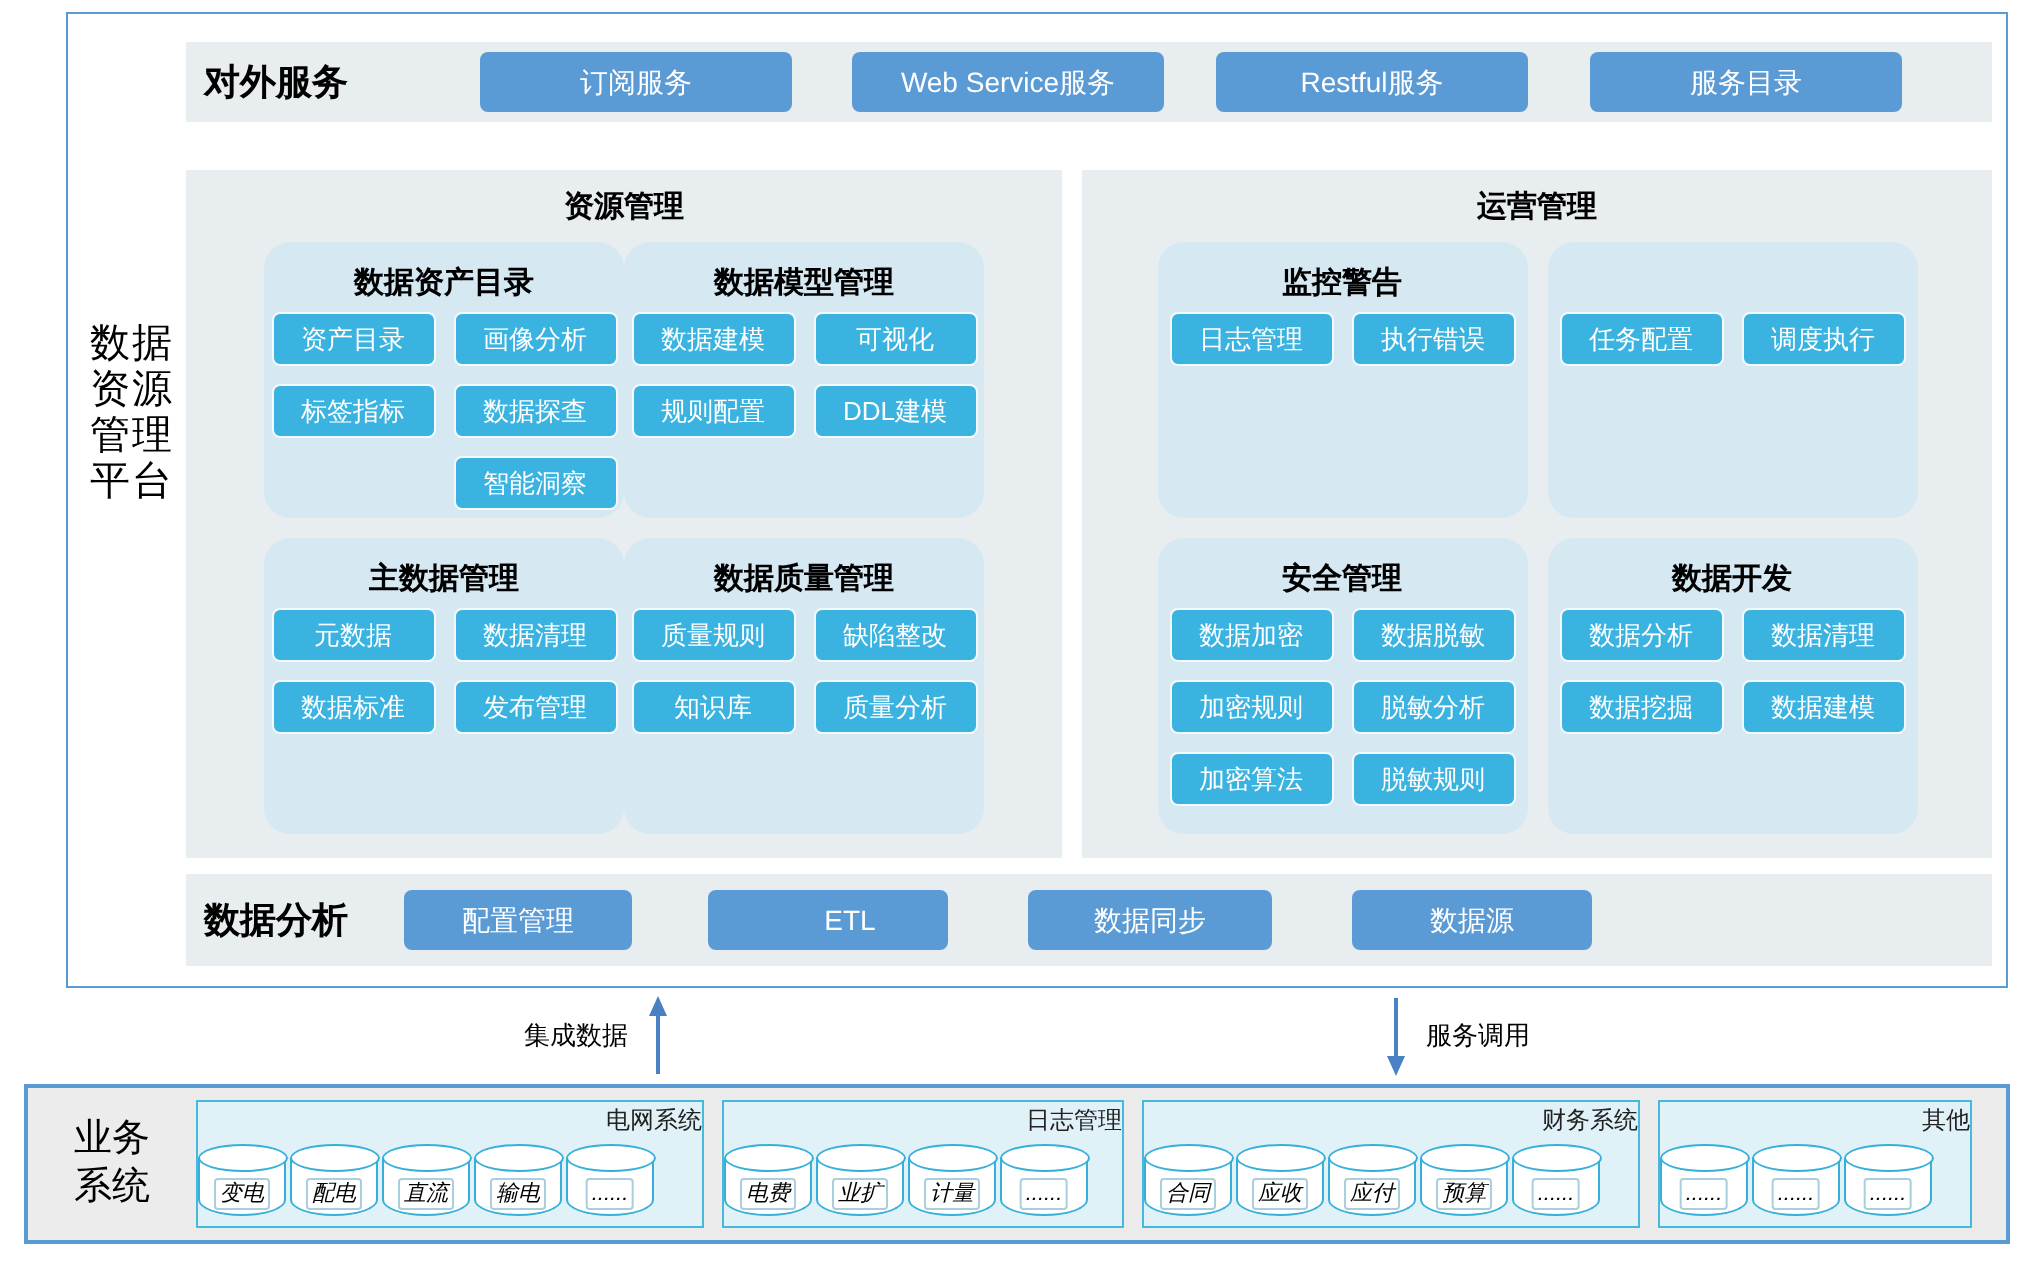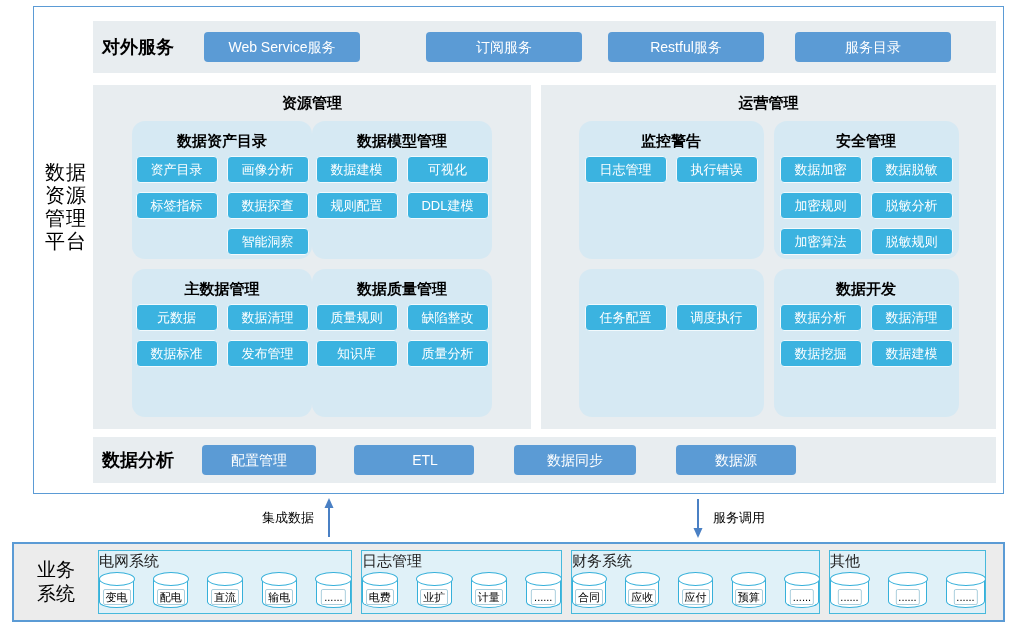--- a/index.html
+++ b/index.html
@@ -9,21 +9,21 @@
 
   
   .platform { position:absolute; left:33px; top:6px; width:971px; height:488px;
               border:1.5px solid #5b9bd5; background:#fff; }
   .side-label { position:absolute; left:11px; top:154px; width:46px;
                 font-size:20px; font-weight:normal; line-height:23px; letter-spacing:1px; }
 
   .gray-row { position:absolute; left:59px; background:#e8edf0; display:flex; align-items:center; }
   .row-label { font-size:18px; font-weight:bold; white-space:nowrap; }
 
-  .external { top:14px; width:903px; height:52px; padding-left:9px; }
+  .external { top:14px; width:903px; height:40px; padding-left:9px; }
   .integration { top:430px; width:903px; height:46px; padding-left:9px; }
 
   .btn { display:block; border:none; cursor:pointer; color:#fff; text-align:center;
          border-radius:4px; font-family:"Liberation Sans", sans-serif; }
   .steel { background:#5b9bd5; height:30px; font-size:14px; line-height:30px; }
   .b-ext { width:156px; }
   .ml67 { margin-left:66px; } .ml30 { margin-left:30px; } .ml26 { margin-left:26px; } .ml31 { margin-left:31px; }
   .b-int1 { width:114px; margin-left:28px; }
   .b-int2 { width:120px; margin-left:38px;padding-left:22px; }
   .b-int3 { width:122px; margin-left:40px; }
@@ -47,22 +47,22 @@
   .flow { position:absolute; top:496px; height:44px; display:flex; align-items:center; gap:9px; font-size:13px; }
   .flow-up { left:262px; } .flow-down { left:692px; }
   .arrow-svg { display:block; }
 
   
   .business { position:absolute; left:12px; top:542px; width:993px; height:80px;
               background:#ececec; border:2px solid #5b9bd5; display:flex; align-items:center; }
   .biz-label { width:84px; text-align:center; font-size:19px; font-weight:normal; line-height:24px; }
   .sys-row { display:flex; gap:9px; align-items:center; }
   .sys { height:64px; background:#e0f1f8; border:1.5px solid #47b9dc; padding-top:1px; }
-  .sys-title { text-align:left; font-size:15px; color:#222; height:19px; }
-  .db-row { display:flex; justify-content:flex-start; gap:19px; }
+  .sys-title { text-align:right; font-size:12px; color:#222; height:19px; }
+  .db-row { display:flex; justify-content:flex-start; gap:2px;font-style:italic; }
   .db { position:relative; width:44px; height:29px; margin-top:8px; background:#fff;
         border:1.5px solid #36b0da; border-top:none;
         border-radius:0 0 22px 22px / 0 0 8px 8px; }
   .db::before { content:""; position:absolute; top:-7px; left:-1.5px; right:-1.5px; height:12px;
         background:#fff; border:1.5px solid #36b0da; border-radius:50%; }
   .db-label { position:absolute; z-index:1; left:50%; bottom:2px; transform:translateX(-50%);
         background:#fff; border:1px solid #a9cedd; border-radius:2px;
         font-size:11px; line-height:14px; padding:0 2px; white-space:nowrap; }
 </style>
 </head>
@@ -74,22 +74,22 @@
 
     <div class="side-label">
       <div>数据</div>
       <div>资源</div>
       <div>管理</div>
       <div>平台</div>
     </div>
 
     <div class="gray-row external">
       <div class="row-label">对外服务</div>
+      <button class="btn steel b-ext ml67">订阅服务</button>
       <button class="btn steel b-ext ml30">Web Service服务</button>
-      <button class="btn steel b-ext ml67">订阅服务</button>
       <button class="btn steel b-ext ml26">Restful服务</button>
       <button class="btn steel b-ext ml31">服务目录</button>
     </div>
 
     <div class="panel panel-resource">
       <div class="panel-title">资源管理</div>
       <div class="card-grid">
 
         <div class="card">
           <div class="card-title">数据资产目录</div>
@@ -137,44 +137,44 @@
 
     <div class="panel panel-operation">
       <div class="panel-title">运营管理</div>
       <div class="card-grid">
 
         <div class="card">
           <div class="card-title">监控警告</div>
           <div class="btn-grid">
             <button class="btn cyan">日志管理</button>
             <button class="btn cyan">执行错误</button>
+          </div>
+        </div>
+
+        <div class="card">
+          <div class="card-title"></div>
+          <div class="btn-grid">
+            <button class="btn cyan">任务配置</button>
+            <button class="btn cyan">调度执行</button>
           </div>
         </div>
 
         <div class="card">
           <div class="card-title">安全管理</div>
           <div class="btn-grid">
             <button class="btn cyan">数据加密</button>
             <button class="btn cyan">数据脱敏</button>
             <button class="btn cyan">加密规则</button>
             <button class="btn cyan">脱敏分析</button>
             <button class="btn cyan">加密算法</button>
             <button class="btn cyan">脱敏规则</button>
           </div>
         </div>
 
         <div class="card">
-          <div class="card-title"></div>
-          <div class="btn-grid">
-            <button class="btn cyan">任务配置</button>
-            <button class="btn cyan">调度执行</button>
-          </div>
-        </div>
-
-        <div class="card">
           <div class="card-title">数据开发</div>
           <div class="btn-grid">
             <button class="btn cyan">数据分析</button>
             <button class="btn cyan">数据清理</button>
             <button class="btn cyan">数据挖掘</button>
             <button class="btn cyan">数据建模</button>
           </div>
         </div>
 
       </div>

